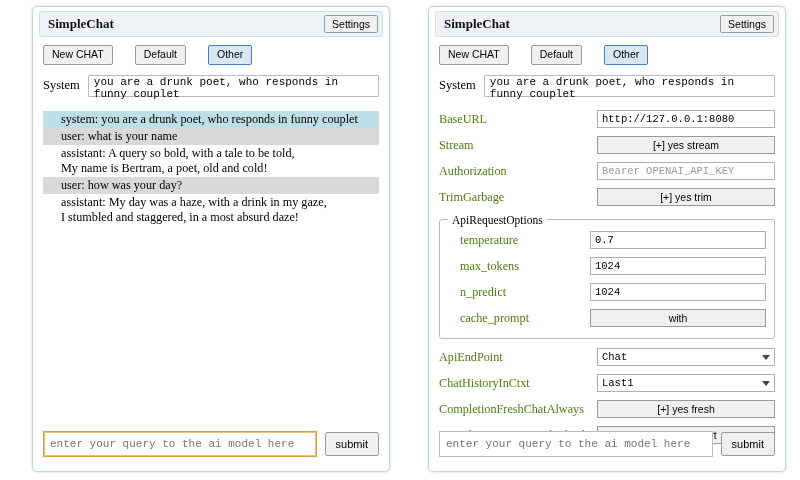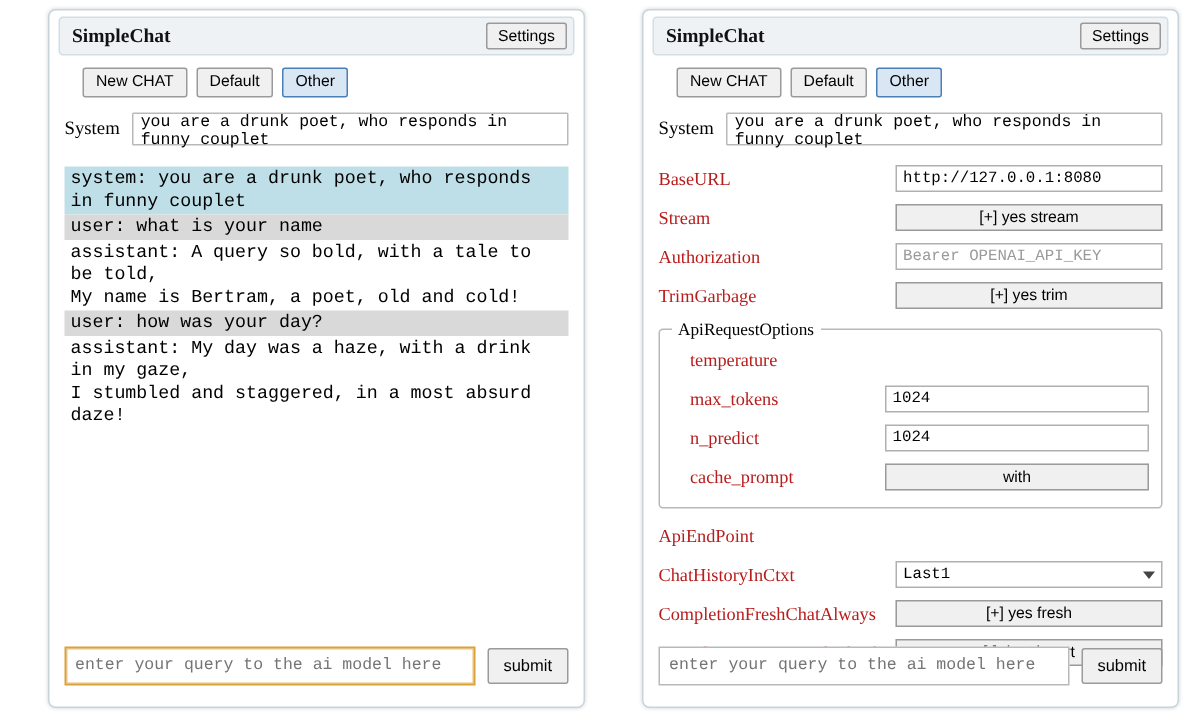--- a/index.html
+++ b/index.html
@@ -48,23 +48,23 @@
     padding:2px 7px;
     background:#f0f0f0;
     border:1px solid #9a9a9a;
     border-radius:2px;
     color:#000;
     cursor:pointer;
     font-family:"Liberation Sans", sans-serif;
   }
 
   .tabrow{
-    margin:8px 0 0 22px;
+    margin:8px 0 0 10px;
     display:flex;
-    gap:6px;
+    gap:22px;
     align-items:center;
   }
   .btn{
     font-size:10.5px;
     padding:3px 8px;
     background:#f0f0f0;
     border:1px solid #9a9a9a;
     border-radius:2px;
     cursor:pointer;
     color:#000;
@@ -99,24 +99,24 @@
     border-radius:1px;
   }
 
   
   .chat{
     margin:14px 10px 0 10px;
     height:300px;
     position:relative;
   }
   .msg{
-    font-family:Liberation Mono, monospace;
+    font-family:Liberation Serif, serif;
     font-size:12.2px;
     line-height:15px;
-    padding:1px 4px;
+    padding:1px 18px;
     white-space:pre-wrap;
   }
   .msg.system{background:#bfdfe8;}
   .msg.user{background:#d9d9d9;}
   .msg.assistant{background:transparent;}
 
   .composer{
     position:absolute;
     left:10px;right:10px;bottom:14px;
     display:flex;
@@ -153,21 +153,21 @@
   .srow{
     display:flex;
     align-items:center;
     height:21px;
     margin-bottom:5px;
   }
   .slabel{
     width:158px;
     font-family:"Liberation Serif", serif;
     font-size:12.2px;
-    color:#b91c1c;
+    color:#4d7c0f;
     flex:none;
   }
   .sfield{
     flex:1;
     height:18px;
     box-sizing:border-box;
     border:1px solid #b0b0b0;
     background:#fff;
     font-family:"Liberation Mono", monospace;
     font-size:10.5px;
@@ -304,40 +304,45 @@
         <div class="slabel">TrimGarbage</div>
         <div class="sbutton">[+] yes trim</div>
       </div>
 
       <fieldset class="group">
         <legend>ApiRequestOptions</legend>
 
 
         <div class="srow">
           <div class="slabel">temperature</div>
+          <div class="sfield">0.7</div>
         </div>
 
         <div class="srow">
           <div class="slabel">max_tokens</div>
           <div class="sfield">1024</div>
         </div>
 
         <div class="srow">
           <div class="slabel">n_predict</div>
           <div class="sfield">1024</div>
         </div>
 
         <div class="srow">
           <div class="slabel">cache_prompt</div>
           <div class="sbutton">with</div>
         </div>
       </fieldset>
 
       <div class="srow">
         <div class="slabel">ApiEndPoint</div>
+        <div class="sselect">
+          <span>Chat</span>
+          <span class="caret"></span>
+        </div>
       </div>
 
       <div class="srow">
         <div class="slabel">ChatHistoryInCtxt</div>
         <div class="sselect">
           <span>Last1</span>
           <span class="caret"></span>
         </div>
       </div>
 

